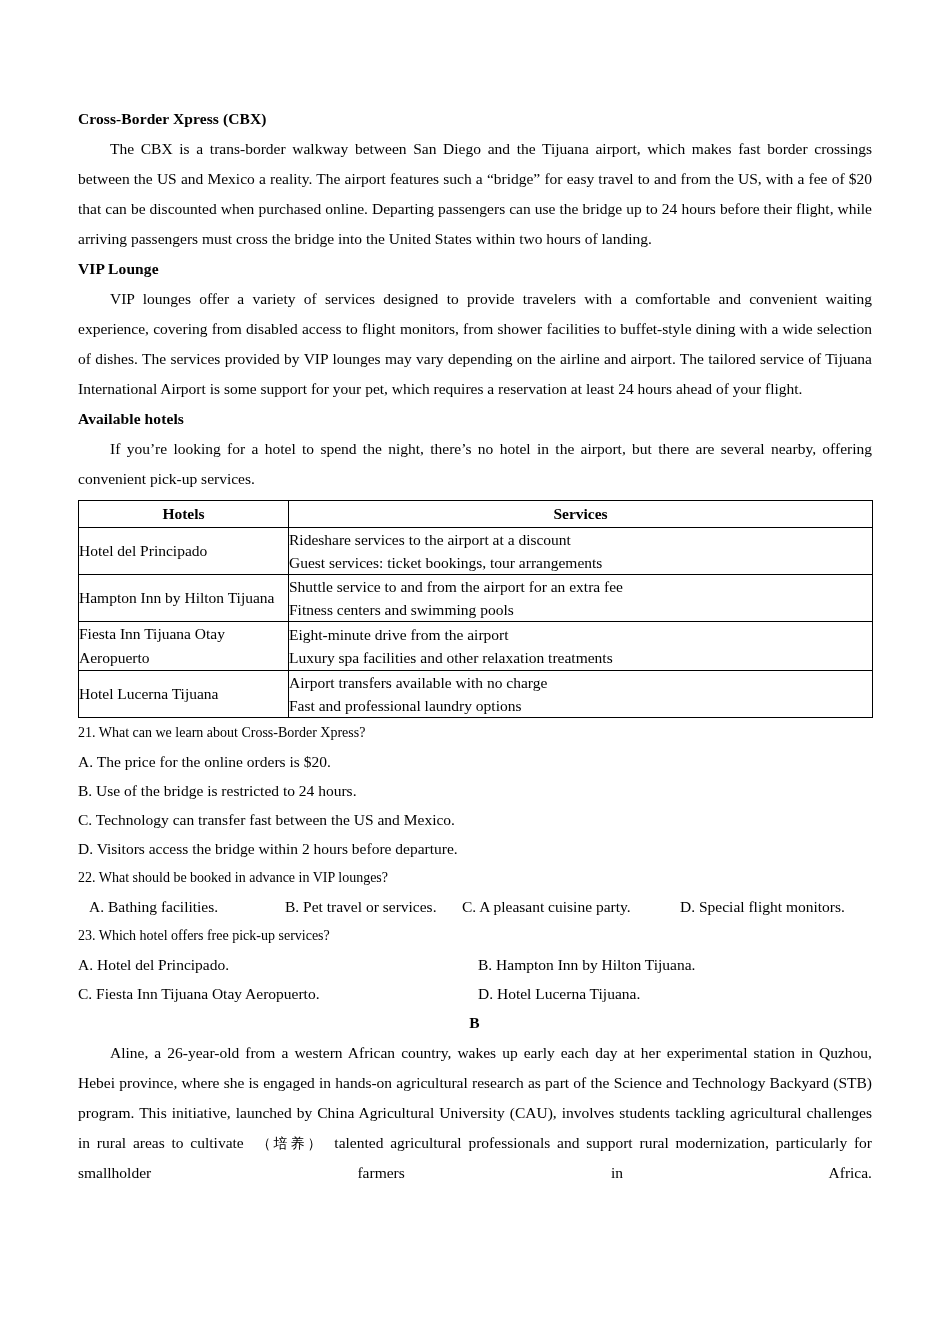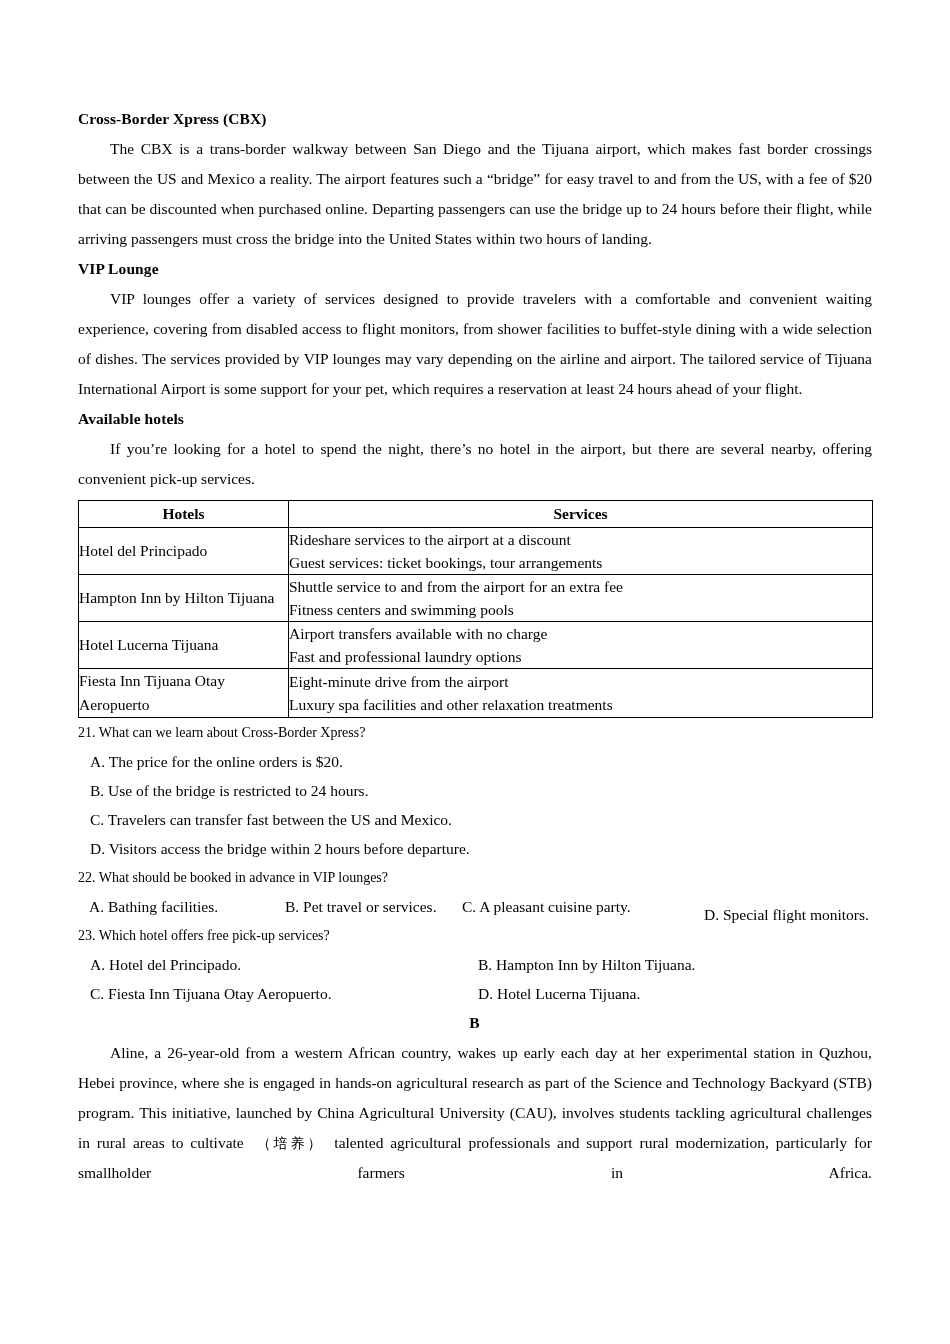--- a/index.html
+++ b/index.html
@@ -98,23 +98,23 @@
   }
   .opt {
     position: absolute;
     top: 0;
     white-space: nowrap;
   }
   
   .c1 { left: 11px; }
   .c2 { left: 207px; }
   .c3 { left: 384px; text-align: right; }
-  .c4 { left: 626px; margin-top: 8px; }
-  
-  .h1 { left: 12px; }
+  .c4 { left: 602px; }
+  
+  .h1 { left: 0px; }
   .h2 { left: 400px; }
 
   .section-letter {
     font-size: 15.5px;
     font-weight: bold;
     line-height: 30px;
     text-align: center;
     margin: 0;
     
     padding-right: 1px;
@@ -161,45 +161,45 @@
           </td>
         </tr>
         <tr>
           <td class="hotel-cell">Hampton Inn by Hilton Tijuana</td>
           <td class="serv-cell">
             <span class="serv-line">Shuttle service to and from the airport for an extra fee</span>
             <span class="serv-line">Fitness centers and swimming pools</span>
           </td>
         </tr>
         <tr>
+          <td class="hotel-cell">Fiesta Inn Tijuana Otay Aeropuerto</td>
+          <td class="serv-cell">
+            <span class="serv-line">Eight-minute drive from the airport</span>
+            <span class="serv-line">Luxury spa facilities and other relaxation treatments</span>
+          </td>
+        </tr>
+        <tr>
           <td class="hotel-cell">Hotel Lucerna Tijuana</td>
           <td class="serv-cell">
             <span class="serv-line">Airport transfers available with no charge</span>
             <span class="serv-line">Fast and professional laundry options</span>
           </td>
         </tr>
-        <tr>
-          <td class="hotel-cell">Fiesta Inn Tijuana Otay Aeropuerto</td>
-          <td class="serv-cell">
-            <span class="serv-line">Eight-minute drive from the airport</span>
-            <span class="serv-line">Luxury spa facilities and other relaxation treatments</span>
-          </td>
-        </tr>
       </tbody>
     </table>
 
     <p class="q-stem">21. What can we learn about Cross-Border Xpress?</p>
     <div class="opt-row">
       <span class="opt h1">A. The price for the online orders is $20.</span>
     </div>
     <div class="opt-row">
       <span class="opt h1">B. Use of the bridge is restricted to 24 hours.</span>
     </div>
     <div class="opt-row">
-      <span class="opt h1">C. Travelers can transfer fast between the US and Mexico.</span>
+      <span class="opt h1">C. Technology can transfer fast between the US and Mexico.</span>
     </div>
     <div class="opt-row">
       <span class="opt h1">D. Visitors access the bridge within 2 hours before departure.</span>
     </div>
 
     <p class="q-stem">22. What should be booked in advance in VIP lounges?</p>
     <div class="opt-row">
       <span class="opt c1">A. Bathing facilities.</span>
       <span class="opt c2">B. Pet travel or services.</span>
       <span class="opt c3">C. A pleasant cuisine party.</span>

